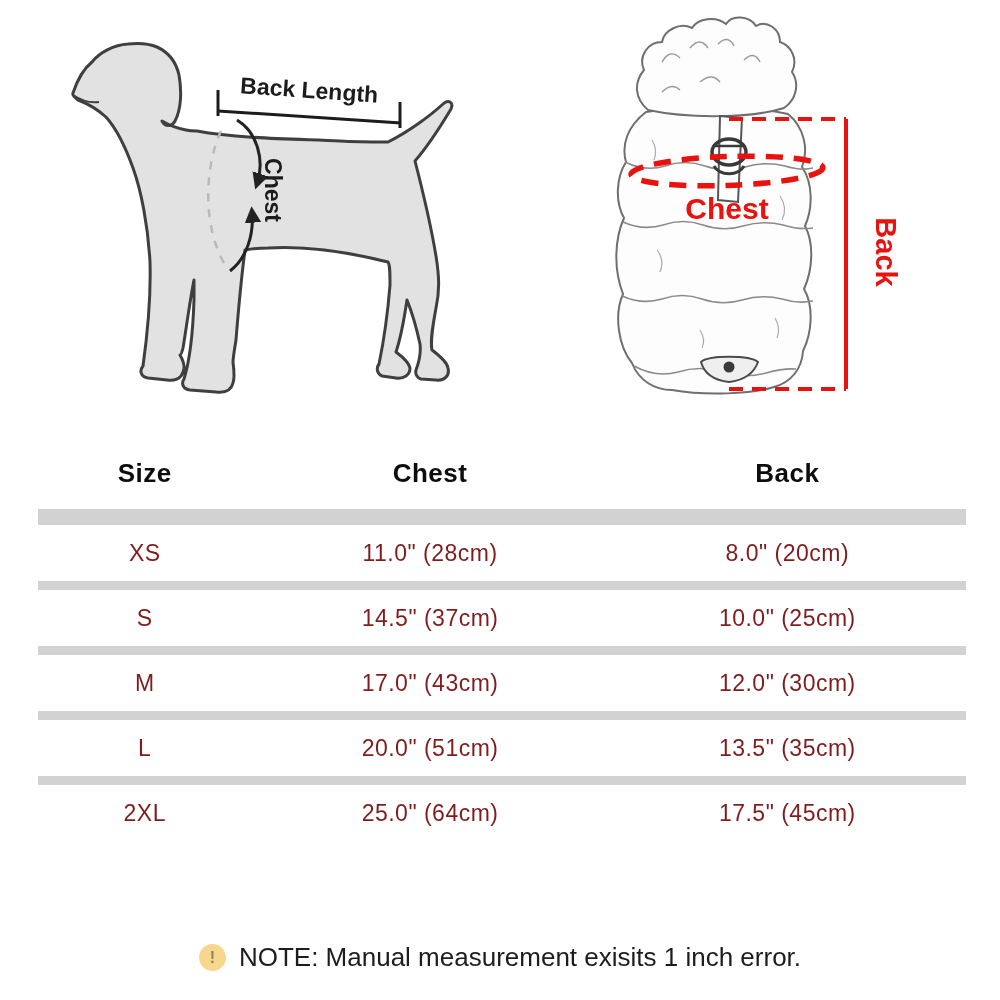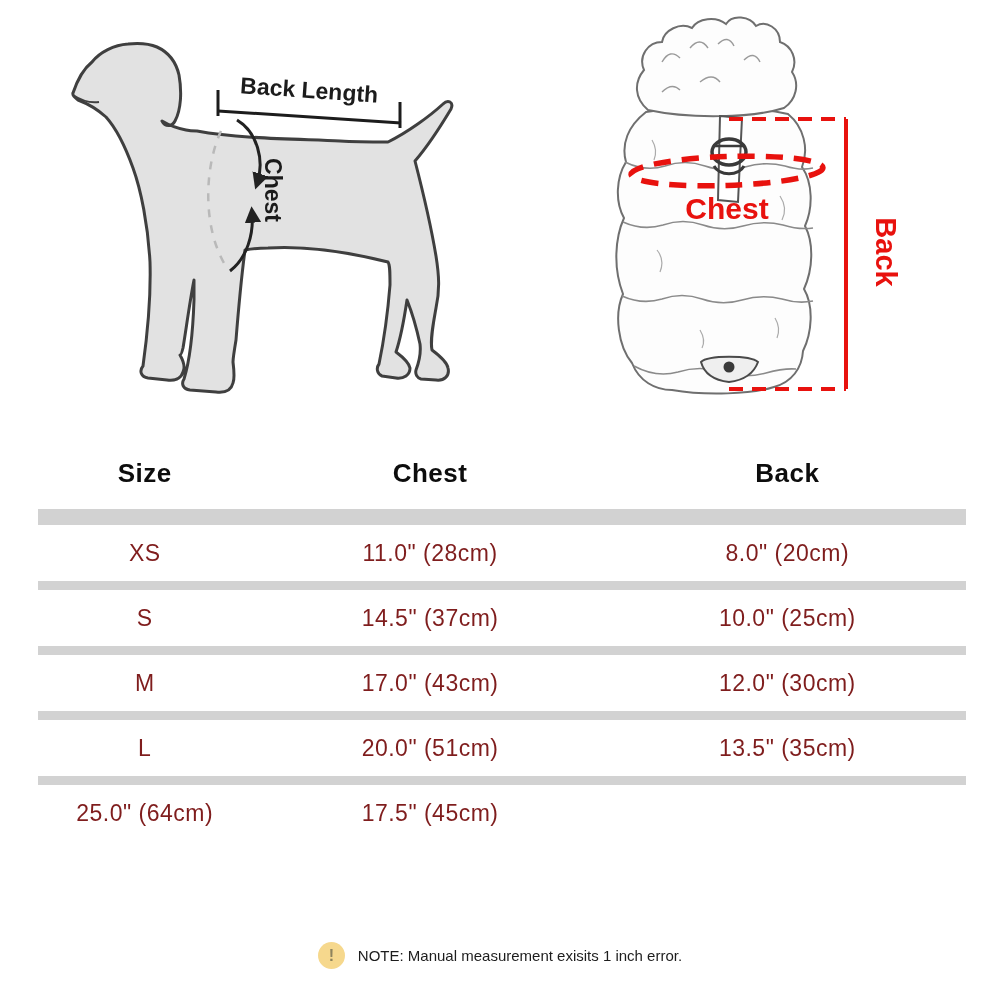--- a/index.html
+++ b/index.html
@@ -27,21 +27,21 @@
   
   .note {
     position:absolute; left:0; top:942px; width:1000px;
     display:flex; justify-content:center; align-items:center; gap:13px;
   }
   .note-icon {
     width:27px; height:27px; border-radius:50%; background:#f6d88d;
     color:#8e835d; font-weight:bold; font-size:16px; flex:0 0 auto;
     display:flex; align-items:center; justify-content:center;
   }
-  .note-text { font-size:15px; color:#1d1d1d; }
+  .note-text { font-size:26px; color:#1d1d1d; }
 </style>
 </head>
 <body>
 
 <svg class="illustrations" width="1000" height="432" viewBox="0 0 1000 432">
   <defs>
     <marker id="ah" viewBox="0 0 10 10" refX="6.5" refY="5" markerWidth="5.5" markerHeight="5.5" orient="auto">
       <path d="M 0 0 L 10 5 L 0 10 z" fill="#222"></path>
     </marker>
   </defs>
@@ -174,20 +174,21 @@
     <div class="cell">M</div>
     <div class="cell">17.0" (43cm)</div>
     <div class="cell">12.0" (30cm)</div>
   </div>
   <div class="t-row">
     <div class="cell">L</div>
     <div class="cell">20.0" (51cm)</div>
     <div class="cell">13.5" (35cm)</div>
   </div>
   <div class="t-row">
+    <div class="cell">2XL</div>
     <div class="cell">25.0" (64cm)</div>
     <div class="cell">17.5" (45cm)</div>
   </div>
 </div>
 
 <div class="note">
   <div class="note-icon">!</div>
   <div class="note-text">NOTE: Manual measurement exisits 1 inch error.</div>
 </div>
 

